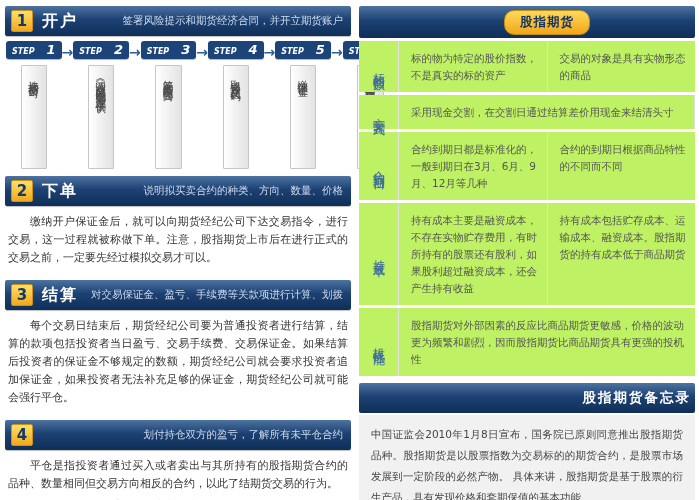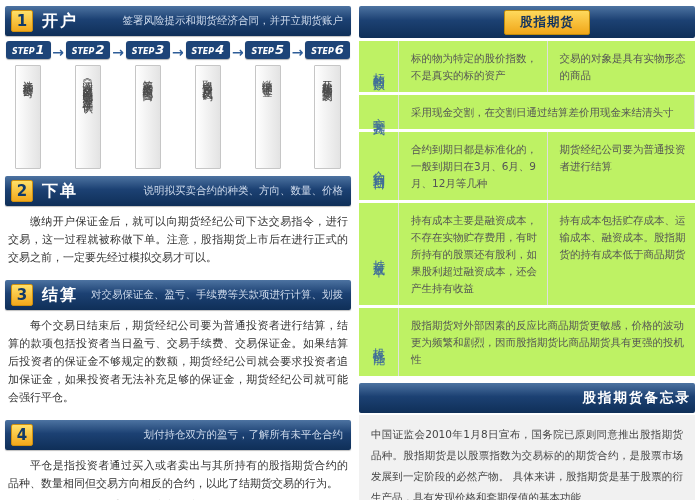--- a/index.html
+++ b/index.html
@@ -21,21 +21,21 @@
     color:#123a68; font-weight:bold; font-size:15px; margin-right:9px;
   }
   .hbar-title { color:#ffffff; font-weight:bold; font-size:16px; letter-spacing:2px; white-space:nowrap; }
   .hbar-desc  { margin-left:auto; color:#cfdbec; font-size:10.5px; white-space:nowrap; }
 
   
   .steps-row { display:flex; justify-content:space-between; align-items:flex-start; padding:5px 1px 2px; }
   .step { display:flex; flex-direction:column; align-items:center; }
   .step-label {
     background:#1d4478; color:#fff; border-radius:3px; padding:1px 6px 2px;
-    font-style:italic; font-weight:bold; display:inline-flex; align-items:baseline; gap:1px;
+    font-style:italic; font-weight:bold; display:inline-flex; align-items:baseline; gap:12px;
     box-shadow:0 1px 1px rgba(0,0,0,.3);
   }
   .step-label .pfx { font-size:8px; letter-spacing:0; }
   .step-label .n   { font-size:13px; }
   .arrow { color:#2e5d98; font-size:14px; font-weight:bold; margin-top:3px; }
   .step-box {
     margin-top:6px; writing-mode:vertical-lr; height:104px;
     background:linear-gradient(90deg,#ffffff,#e3e3e3);
     border:1px solid #c6c6c6; border-radius:1px;
     padding:6px 4px; font-size:10.5px; letter-spacing:1.5px; line-height:1.55; color:#4a4a4a;
@@ -48,21 +48,21 @@
 
   
   .cmp-header {
     height:32px; display:flex; align-items:center;
     background:linear-gradient(180deg,#4d73a1 0%,#1c4173 45%,#0f2f58 100%);
     border-radius:2px;
   }
   .cmp-header .spacer { width:40px; flex:0 0 40px; }
   .cmp-header .slot { flex:1; display:flex; justify-content:center; }
   .pill {
-    background:linear-gradient(180deg,#ffd95c,#f0a619); border:1px solid #c08c0c; border-radius:2px;
+    background:linear-gradient(180deg,#ffd95c,#f0a619); border:1px solid #c08c0c; border-radius:10px;
     color:#12335f; font-weight:bold; font-size:12.5px; letter-spacing:1px; padding:3px 15px; cursor:pointer;
   }
   .crow { display:flex; background:#bef264; margin-top:3px; }
   .crow-label {
     width:40px; flex:0 0 40px; display:flex; align-items:center; justify-content:center;
     writing-mode:vertical-lr; color:#3f6c99; font-size:12px; letter-spacing:2px;
     border-right:1px solid #e1e1e1; padding:6px 0;
   }
   .ccell { flex:1; padding:9px 8px 8px 12px; font-size:10.5px; line-height:17px; color:#555; }
   .ccell.first { border-right:1px solid #dedede; }
@@ -196,21 +196,21 @@
     </div>
 
     <div class="crow">
       <div class="crow-label">交割方式</div>
       <div class="ccell first">采用现金交割，在交割日通过结算差价用现金来结清头寸</div>
     </div>
 
     <div class="crow">
       <div class="crow-label">合约到期日</div>
       <div class="ccell first">合约到期日都是标准化的，一般到期日在3月、6月、9月、12月等几种</div>
-      <div class="ccell">期货经纪公司要为普通投资者进行结算</div>
+      <div class="ccell">合约的到期日根据商品特性的不同而不同</div>
     </div>
 
     <div class="crow">
       <div class="crow-label">持有成本</div>
       <div class="ccell first">持有成本主要是融资成本，不存在实物贮存费用，有时所持有的股票还有股利，如果股利超过融资成本，还会产生持有收益</div>
       <div class="ccell">持有成本包括贮存成本、运输成本、融资成本。股指期货的持有成本低于商品期货</div>
     </div>
 
     <div class="crow">
       <div class="crow-label">投机性能</div>

